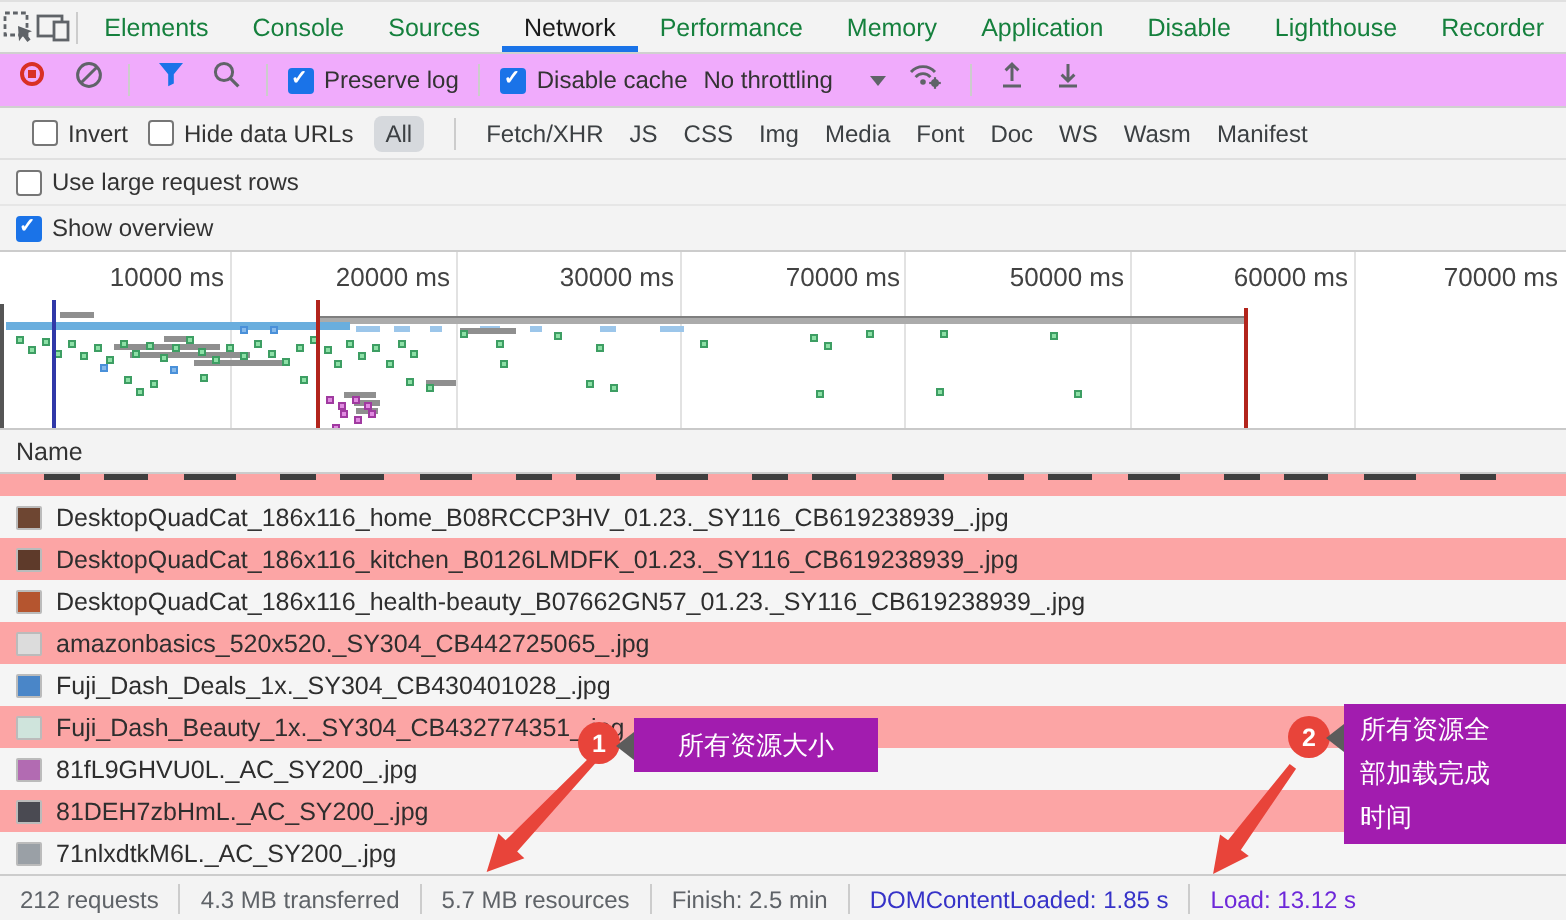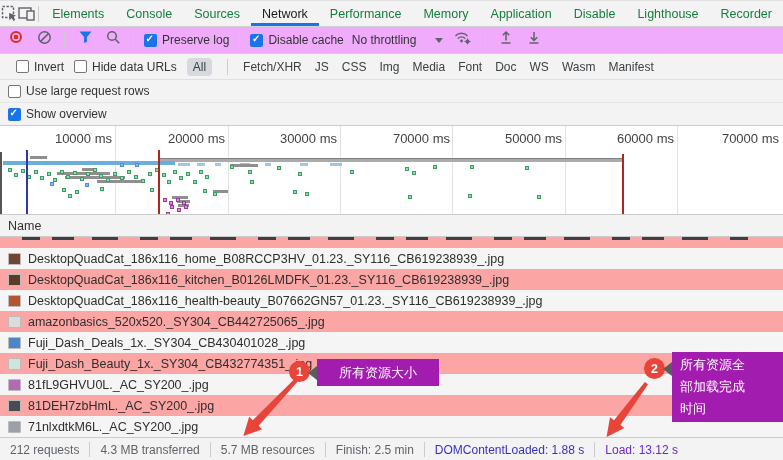--- a/index.html
+++ b/index.html
@@ -375,21 +375,21 @@
 
   <div id="statusbar" class="statusbar">
       <div class="sitem">212 requests</div>
       <div class="ssep"></div>
       <div class="sitem">4.3 MB transferred</div>
       <div class="ssep"></div>
       <div class="sitem">5.7 MB resources</div>
       <div class="ssep"></div>
       <div class="sitem">Finish: 2.5 min</div>
       <div class="ssep"></div>
-      <div class="sitem" style="color: rgb(54, 50, 200);">DOMContentLoaded: 1.88 s</div>
+      <div class="sitem" style="color: rgb(54, 50, 200);">DOMContentLoaded: 1.85 s</div>
       <div class="ssep"></div>
       <div class="sitem" style="color: #6d28d9;">Load: 13.12 s</div>
     </div>
 
   <div class="overlay">
     <svg class="arrowsvg" viewBox="0 0 783 460">
       <polygon fill="#e8443a" points="294.5,378.6 252.5,420.1 248.9,416.7 243,436 261.9,429.1 258.3,425.7 297.5,381.4"></polygon>
       <polygon fill="#e8443a" points="645.4,381.8 614.5,420.1 610.5,417.1 607,437 624.9,427.9 620.9,424.9 648.6,384.2"></polygon>
     </svg>
     <div class="badge" style="left:289px; top:360px;">

